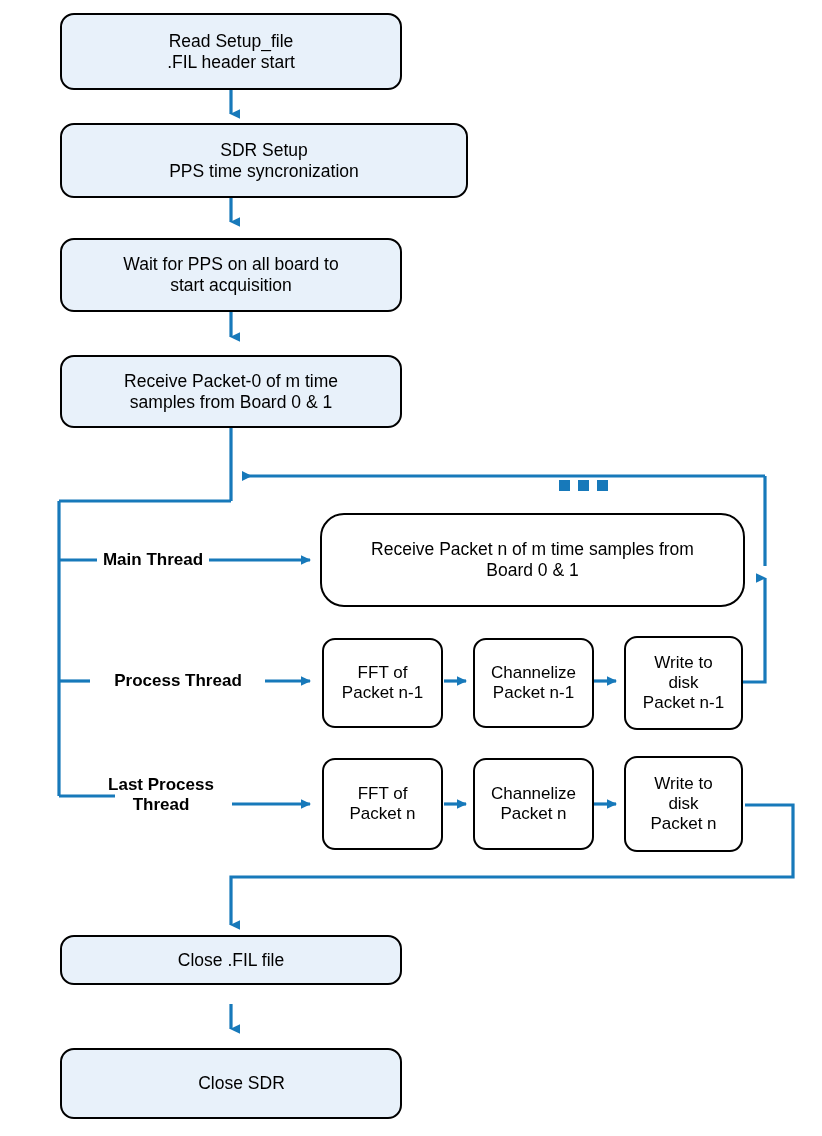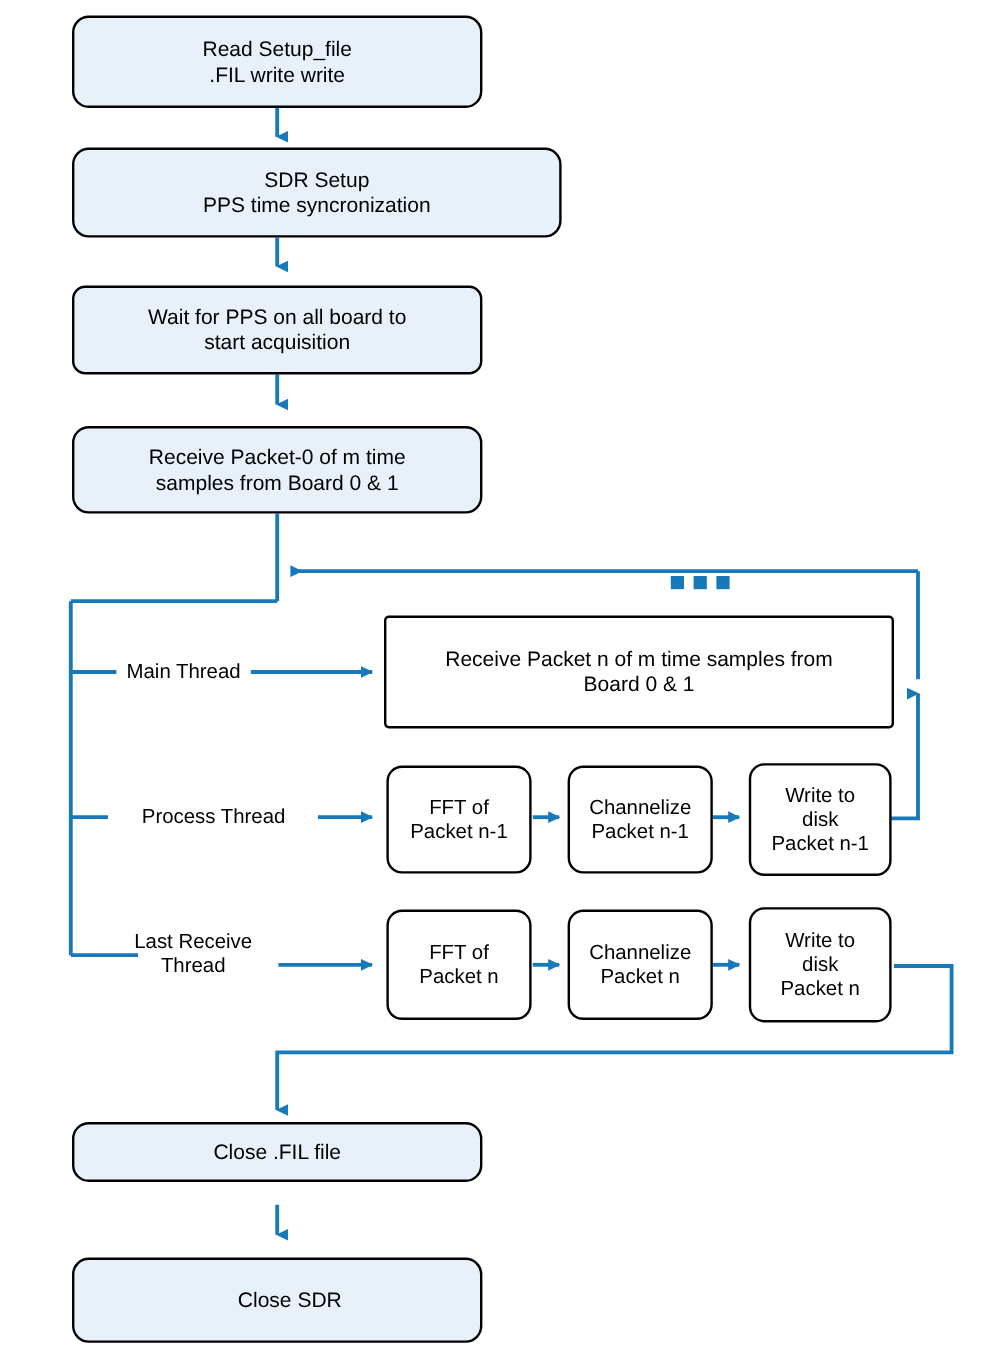--- a/index.html
+++ b/index.html
@@ -36,31 +36,31 @@
     line-height: 1.18;
     white-space: pre-line;
   }
   .node.stage {
     background: #e8f1fa;
     border-radius: 14px;
     font-size: 17.5px;
   }
   .node.wide {
     background: #ffffff;
-    border-radius: 4px;
+    border-radius: 24px;
     font-size: 17.5px;
   }
   .node.small {
     background: #ffffff;
     border-radius: 13px;
     font-size: 17px;
   }
   .thread-label {
     position: absolute;
-    font-weight: normal;
+    font-weight: bold;
     font-size: 17px;
     color: #000000;
     text-align: center;
     line-height: 1.2;
     white-space: pre-line;
     display: flex;
     align-items: center;
     justify-content: center;
   }
 </style>
@@ -126,26 +126,26 @@
     </g>
 
     <g fill="#1779ba">
       <rect x="559" y="480" width="11" height="11"></rect>
       <rect x="578" y="480" width="11" height="11"></rect>
       <rect x="597" y="480" width="11" height="11"></rect>
     </g>
   </svg>
 
   <div class="node stage" style="left:60px; top:13px; width:342px; height:77px;">Read Setup_file
-.FIL write write</div>
+.FIL header start</div>
 
   <div class="node stage" style="left:60px; top:123px; width:408px; height:75px;">SDR Setup
 PPS time syncronization</div>
 
-  <div class="node stage" style="left:60px; top:238px; width:342px; height:74px;border-radius:11px;">Wait for PPS on all board to
+  <div class="node stage" style="left:60px; top:238px; width:342px; height:74px;">Wait for PPS on all board to
 start acquisition</div>
 
   <div class="node stage" style="left:60px; top:355px; width:342px; height:73px;">Receive Packet-0 of m time
 samples from Board 0 &amp; 1</div>
 
   <div class="node stage" style="left:60px; top:935px; width:342px; height:50px;">Close .FIL file</div>
 
   <div class="node stage" style="left:60px; top:1048px; width:342px; height:71px;padding-left:21px;">Close SDR</div>
 
   <div class="node wide" style="left:320px; top:513px; width:425px; height:94px;">Receive Packet n of m time samples from
@@ -168,16 +168,16 @@
 Packet n</div>
 
   <div class="node small" style="left:624px; top:756px; width:119px; height:96px;">Write to
 disk
 Packet n</div>
 
   <div class="thread-label" style="left:97px; top:546px; width:112px; height:28px;">Main Thread</div>
 
   <div class="thread-label" style="left:90px; top:667px; width:176px; height:28px;">Process Thread</div>
 
-  <div class="thread-label" style="left:86px; top:772px; width:150px; height:46px;">Last Receive
+  <div class="thread-label" style="left:86px; top:772px; width:150px; height:46px;">Last Process
 Thread</div>
 
 </div>
 
 </body></html>

